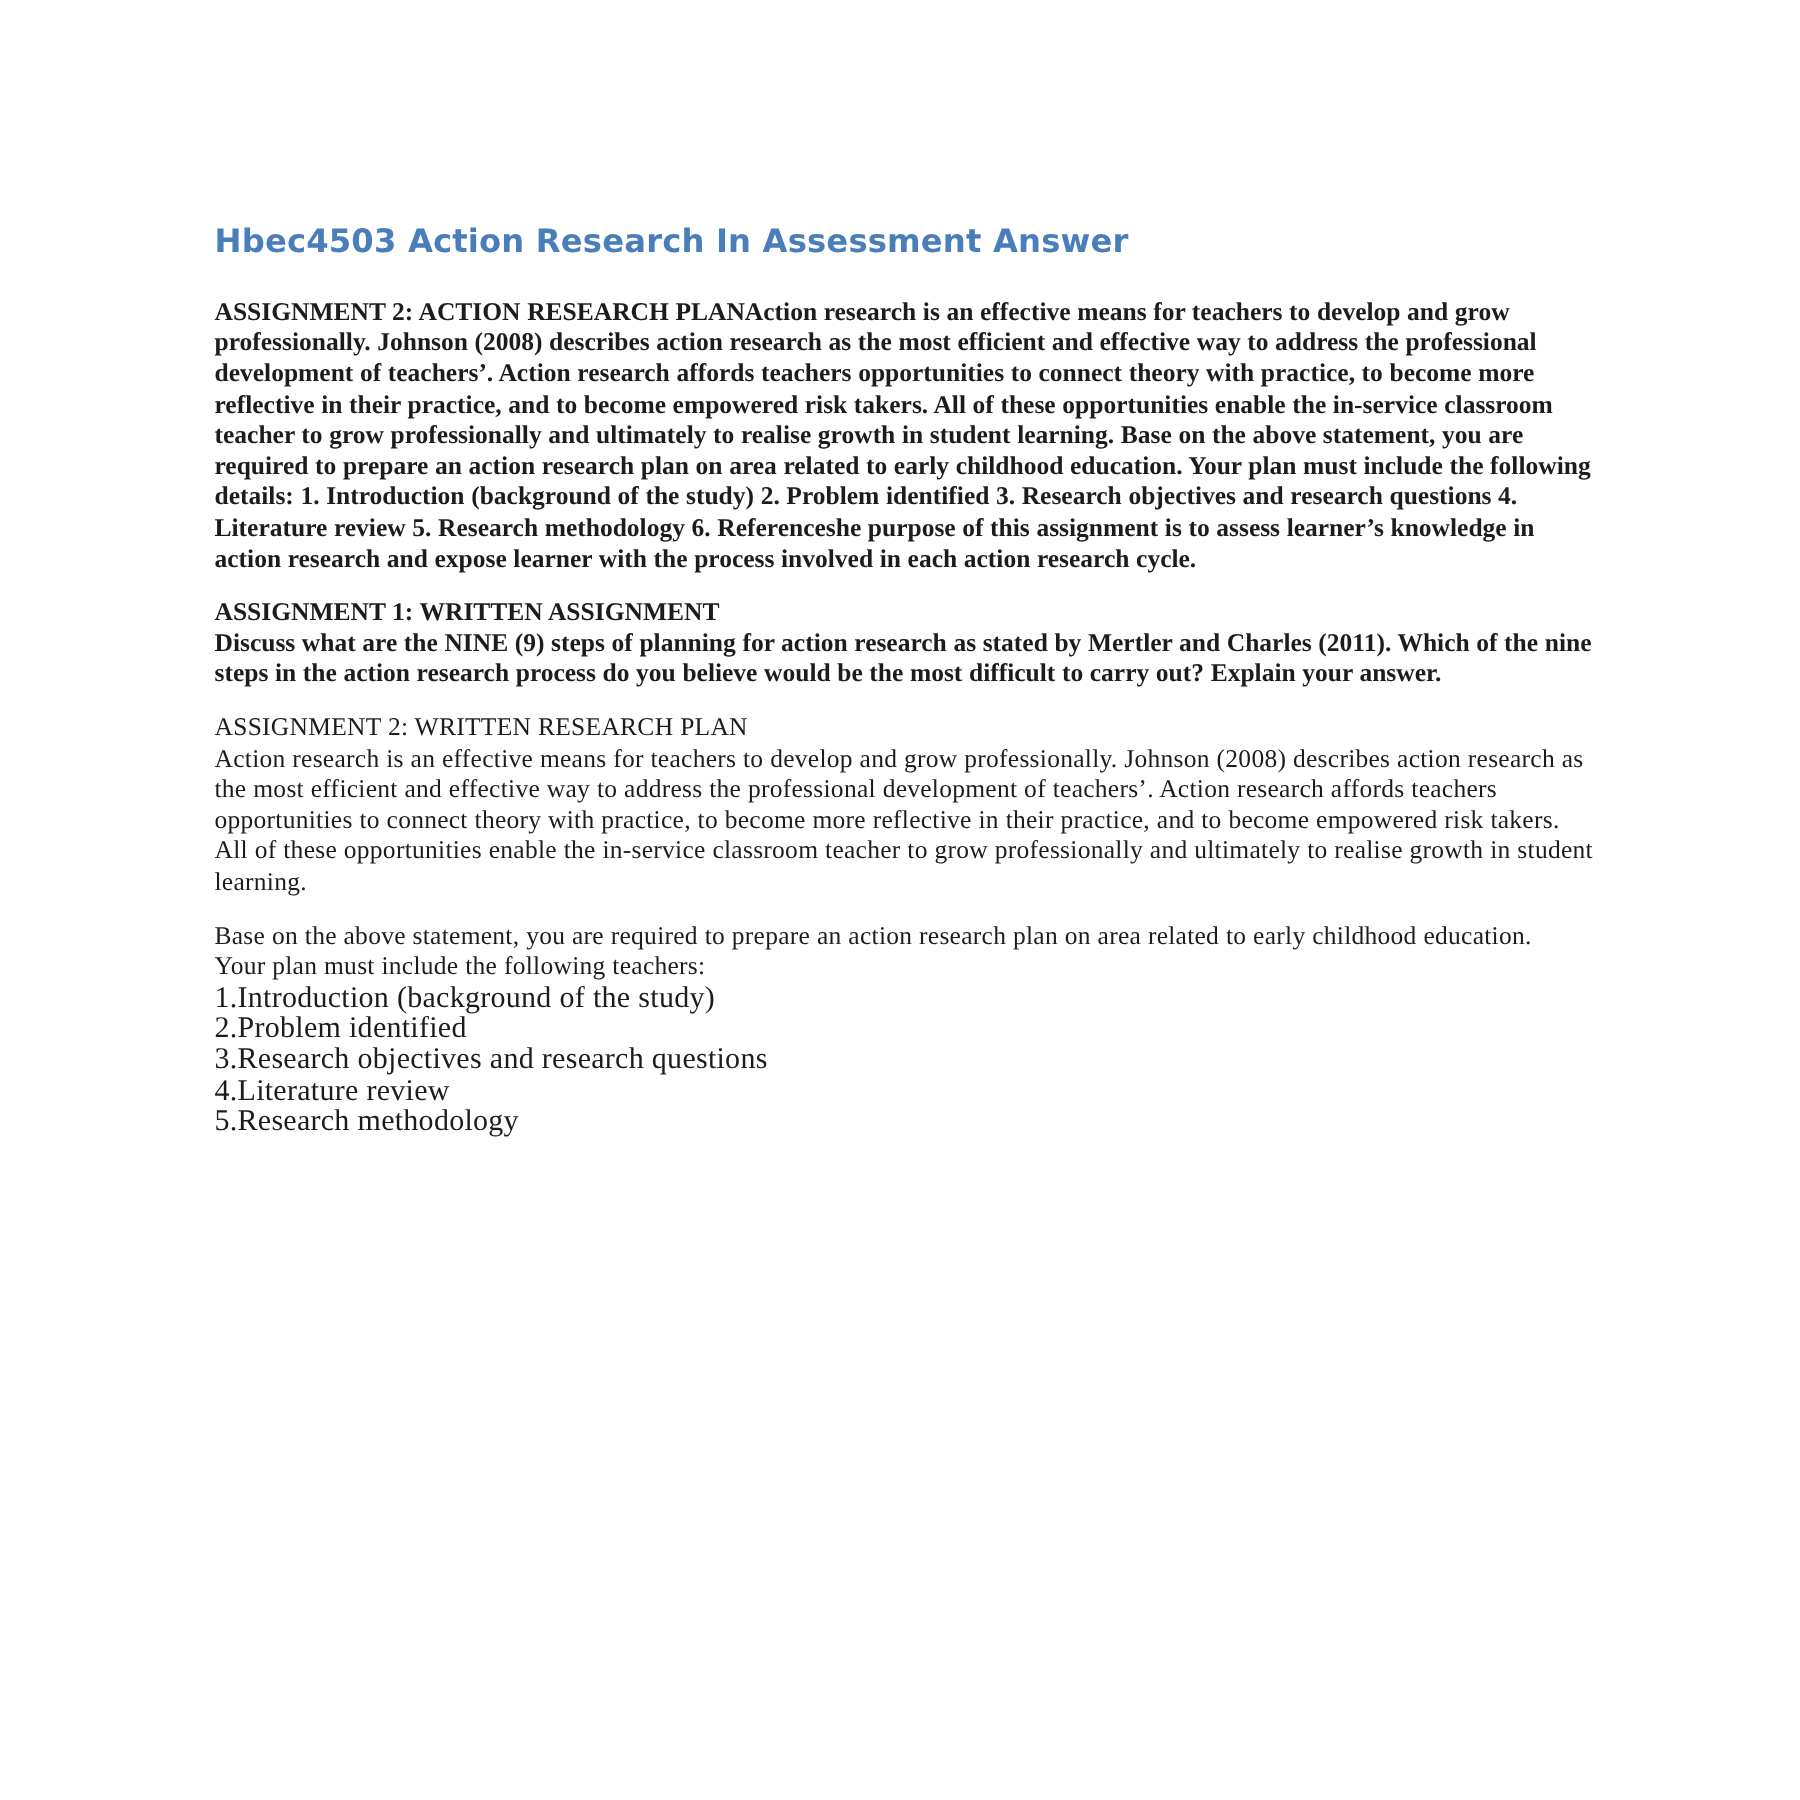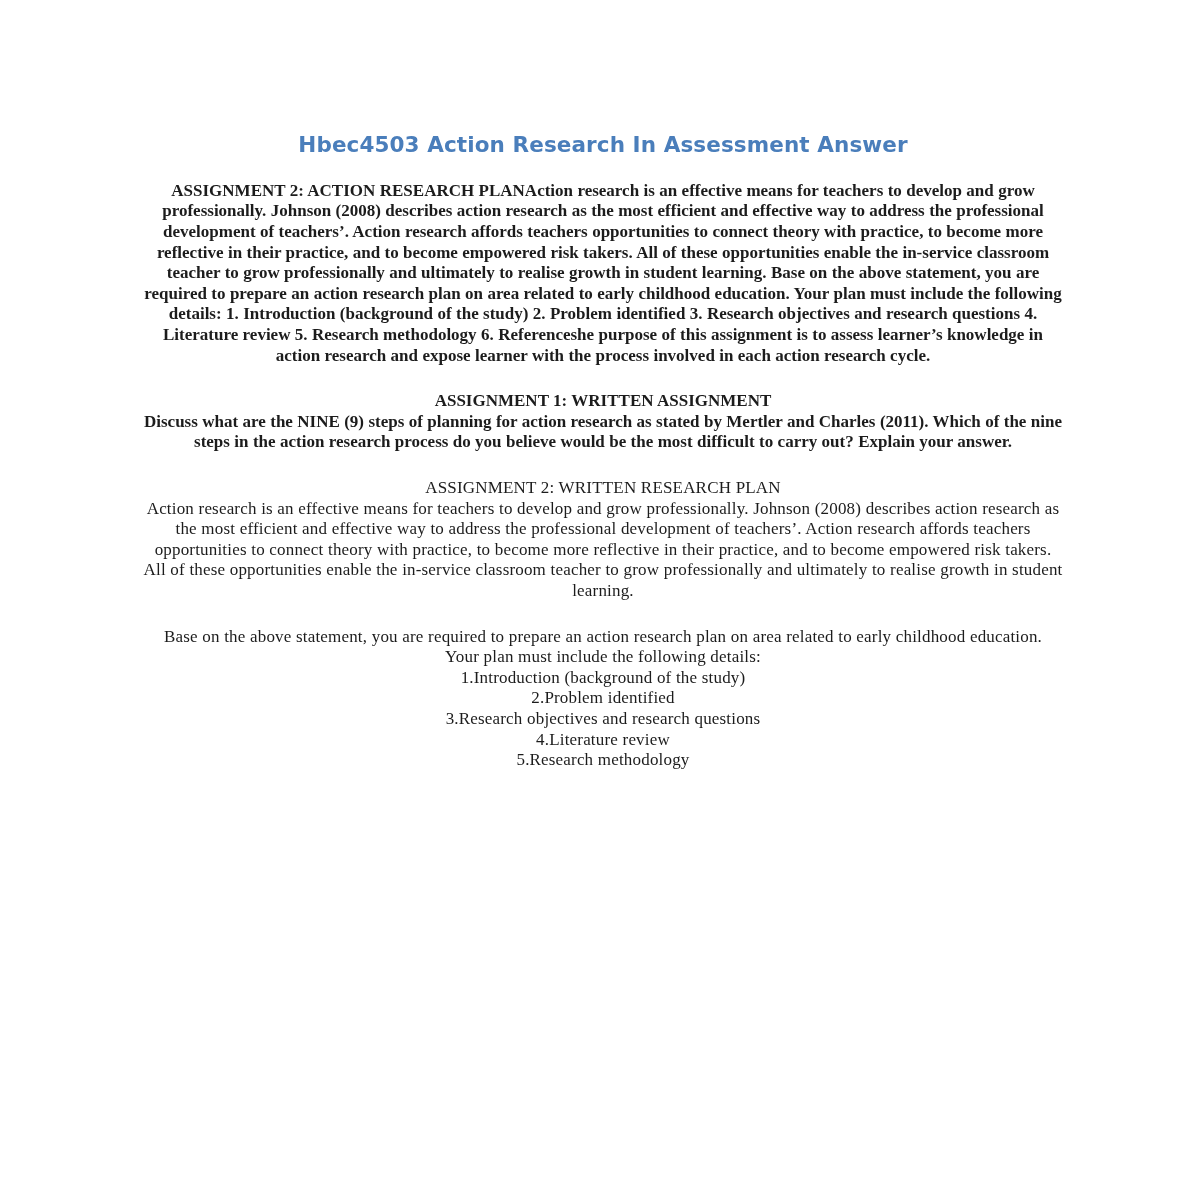--- a/index.html
+++ b/index.html
@@ -12,23 +12,22 @@
     height: 1200px;
     position: relative;
     overflow: hidden;
     font-family: "Liberation Serif", "DejaVu Serif", serif;
     -webkit-font-smoothing: antialiased;
   }
 
   .page {
     position: absolute;
     left: 143px;
-    top: 132px;
+    top: 149px;
     width: 920px;
-    text-align: center;
   }
 
   .doc-title {
     font-family: "DejaVu Sans", "Liberation Sans", sans-serif;
     font-size: 21.5px;
     font-weight: bold;
     color: #4a7ebb;
     letter-spacing: 0.1px;
     line-height: 1.25;
     margin: 0 0 22px 0;
@@ -36,21 +35,21 @@
   }
 
   .block {
     font-size: 17px;
     line-height: 20.6px;
     color: #1c1c1c;
     margin: 0;
   }
 
   .block + .block {
-    margin-top: 25px;
+    margin-top: 15px;
   }
 
   
   .block.tight {
     letter-spacing: 0.0px;
     word-spacing: 0.15px;
     font-weight: bold;
   }
 
   
@@ -64,21 +63,21 @@
   }
 
   .list {
     list-style: none;
     margin: 0;
     padding: 0;
   }
 
   .list-item {
     display: block;
-    font-size: 17px;
+    font-size: 20px;
     line-height: 20.6px;
     color: #1c1c1c;
     letter-spacing: 0.18px;
     white-space: pre;
   }
 </style>
 </head>
 <body>
 
 <div class="page">
@@ -92,21 +91,21 @@
     <span>Discuss what are the NINE (9) steps of planning for action research as stated by Mertler and Charles (2011). Which of the nine steps in the action research process do you believe would be the most difficult to carry out? Explain your answer.</span>
   </p>
 
   <p class="block wide">
     <span class="heading-line">ASSIGNMENT 2: WRITTEN RESEARCH PLAN</span>
     <span>Action research is an effective means for teachers to develop and grow professionally. Johnson (2008) describes action research as the most efficient and effective way to address the professional development of teachers’. Action research affords teachers opportunities to connect theory with practice, to become more reflective in their practice, and to become empowered risk takers. All of these opportunities enable the in-service classroom teacher to grow professionally and ultimately to realise growth in student learning.</span>
   </p>
 
   <p class="block wide">
     <span>Base on the above statement, you are required to prepare an action research plan on area related to early childhood education.</span>
-    <span class="heading-line">Your plan must include the following details:</span>
+    <span class="heading-line">Your plan must include the following teachers:</span>
     <span class="list">
       <span class="list-item">1.Introduction (background of the study)</span>
       <span class="list-item">2.Problem identified</span>
       <span class="list-item">3.Research objectives and research questions</span>
       <span class="list-item">4.Literature review</span>
       <span class="list-item">5.Research methodology</span>
     </span>
   </p>
 
 </div>

